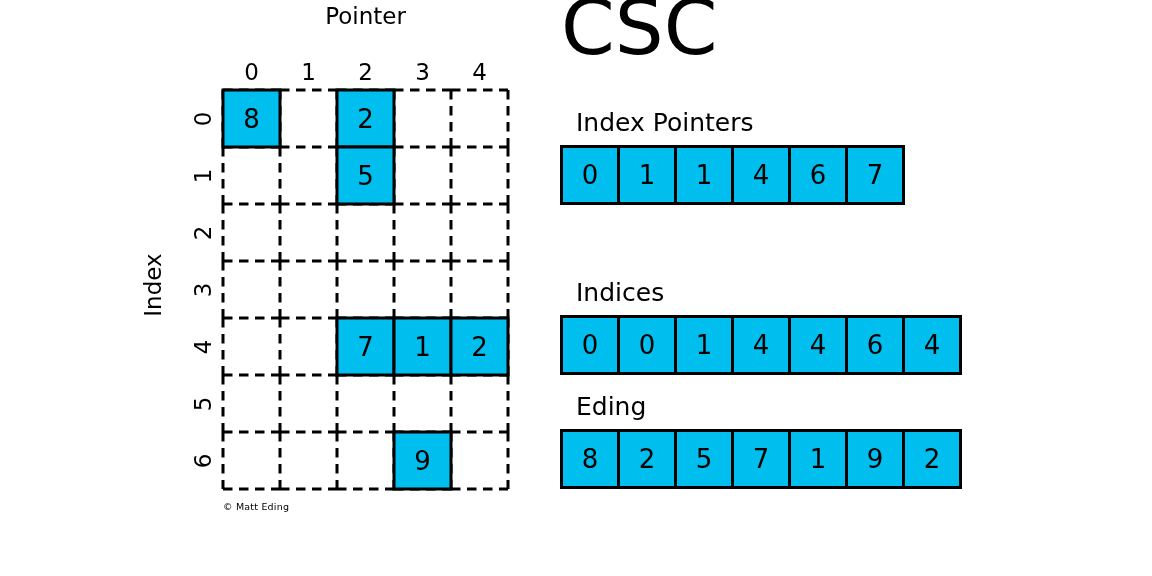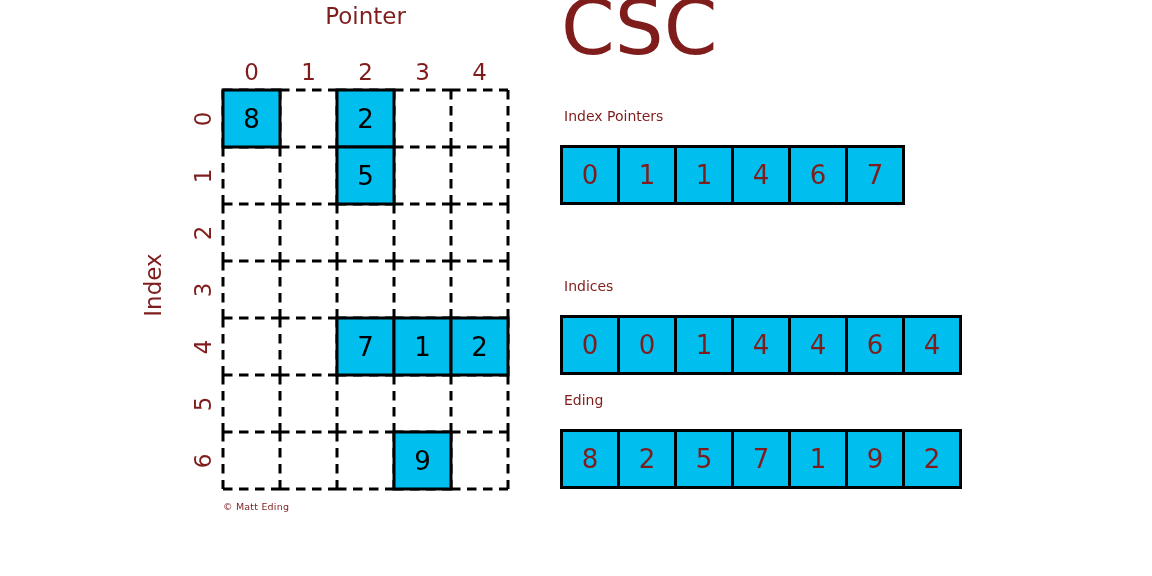--- a/index.html
+++ b/index.html
@@ -3,21 +3,21 @@
 <meta charset="utf-8">
 <style>
   html, body { margin: 0; padding: 0; background: #ffffff; }
   .canvas {
     position: relative;
     width: 1152px;
     height: 576px;
     background: #ffffff;
     overflow: hidden;
     font-family: "DejaVu Sans", "Liberation Sans", sans-serif;
-    color: #7f1d1d;
+    color: #000000;
   }
   .pointer-title {
     position: absolute;
     left: 223px; top: 3px; width: 285px;
     text-align: center;
     font-size: 23px;
   }
   .col-labels {
     position: absolute;
     left: 223px; top: 59px; width: 285px;
@@ -54,22 +54,22 @@
     left: 561px; top: -16px;
     font-size: 77px;
     line-height: 1.15;
   }
   .array-section { position: absolute; left: 560px; height: 100px; }
   #array-section-0 { top: 108px; }
   #array-section-1 { top: 278px; }
   #array-section-2 { top: 392px; }
   .array-label {
     position: absolute;
-    left: 4px; top: 0;
-    font-size: 14px;
+    left: 16px; top: 0;
+    font-size: 25px;
     white-space: nowrap;
   }
   .array-cells { position: absolute; left: 0; top: 37px; display: flex; }
   .acell {
     width: 60px; height: 60px;
     box-sizing: border-box;
     border: 3px solid #000000;
     background: var(--cell-fill, #00BFEF);
     margin-left: -3px;
     display: flex; align-items: center; justify-content: center;

